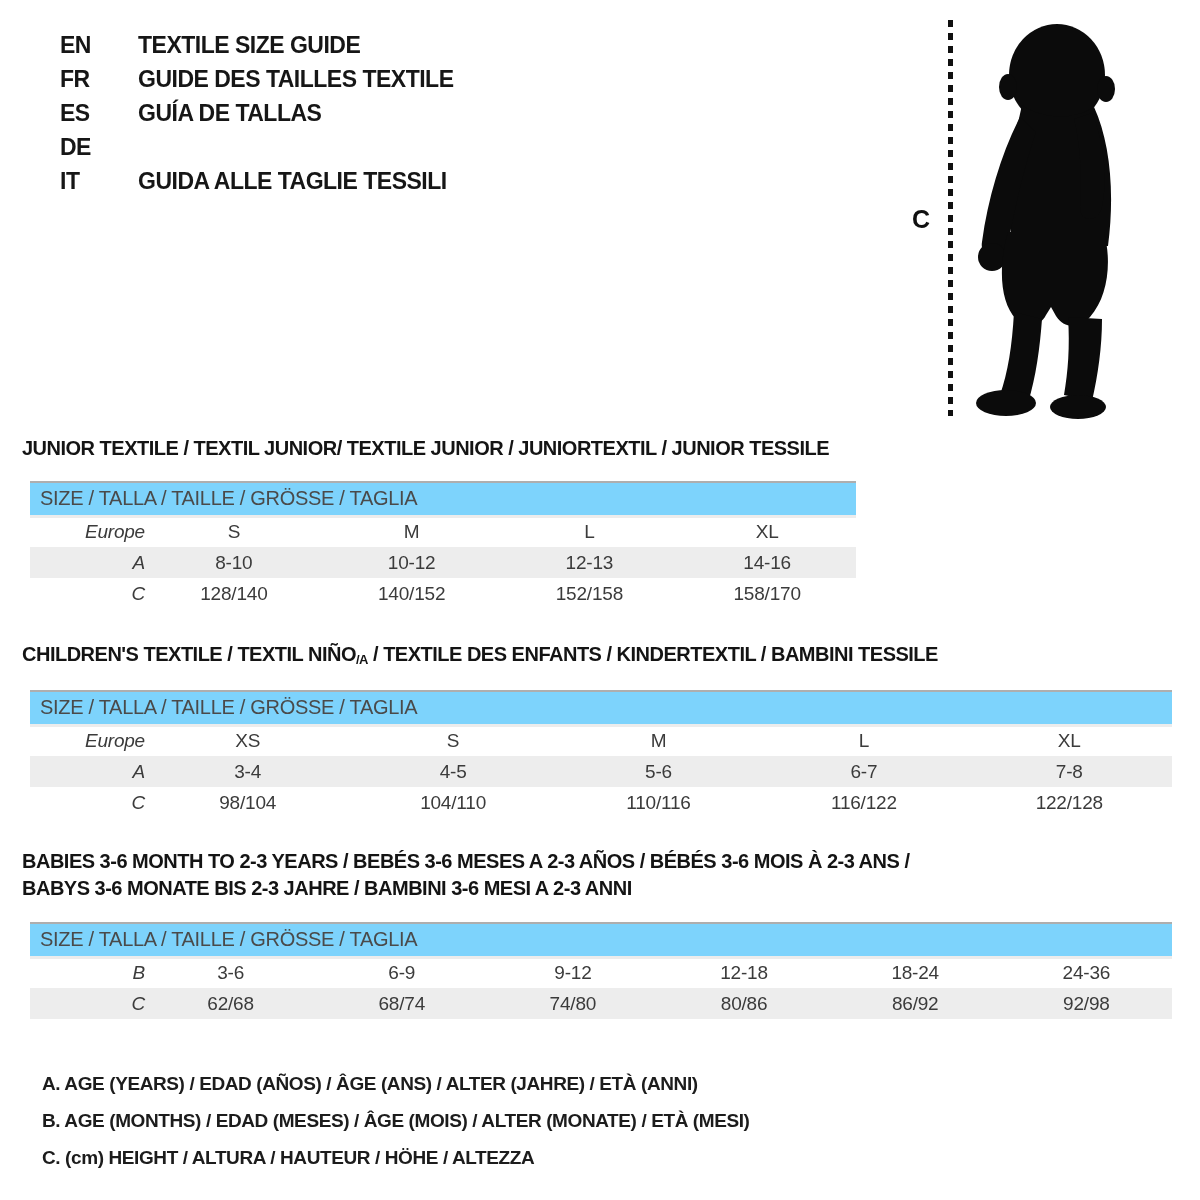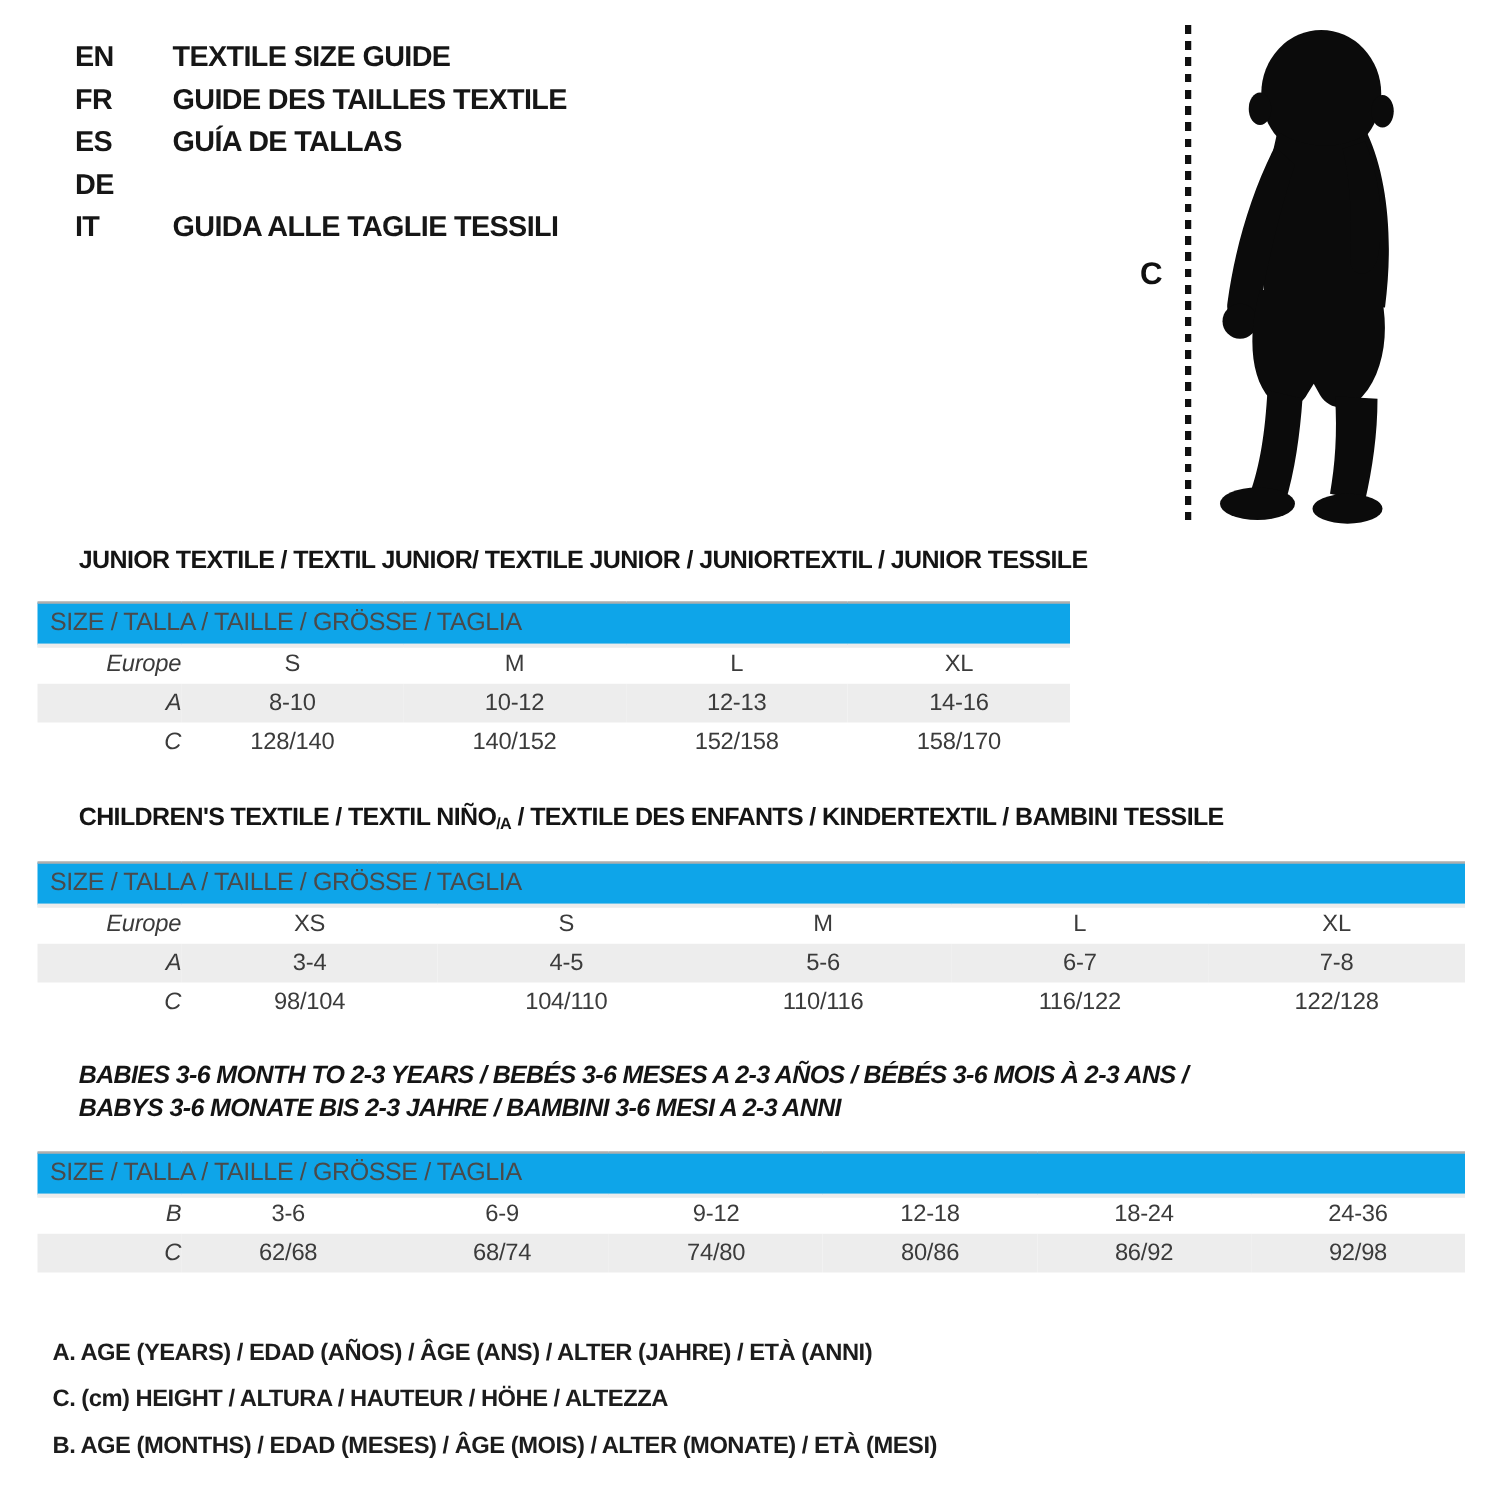--- a/index.html
+++ b/index.html
@@ -34,35 +34,35 @@
     background: repeating-linear-gradient(to bottom, #101010 0 7px, transparent 7px 13px);
   }
   .measure-c {
     position: absolute; left: 912px; top: 205px;
     font-weight: bold; font-size: 25px; color: #101010;
   }
   .silhouette { position: absolute; left: 962px; top: 16px; width: 178px; height: 404px; }
 
   
   .section-title {
-    margin: 0 0 22px 63px;
+    margin: 0 0 22px 22px;
     font-size: 20px; font-weight: bold; letter-spacing: -0.5px;
     color: #141414; line-height: 22px;
   }
   .section-title .sub { font-size: 13px; position: relative; top: 3px; }
-  .section-title.two-line { line-height: 27px; margin-bottom: 20px; font-style: italic; }
+  .section-title.two-line { line-height: 27px; margin-bottom: 20px; }
 
   
   table.size-table { border-collapse: collapse; margin-left: 30px; table-layout: fixed; }
   table.size-table.w-junior { width: 826px; }
   table.size-table.w-wide   { width: 1142px; }
   col.c-label { width: 115px; }
 
   th.size-bar {
-    background: #0ea5e9;
+    background: #7dd3fc;
     border-top: 2px solid #aeaeae;
     border-bottom: 3px solid #ececec;
     height: 34px;
     text-align: left; padding: 0 0 0 10px;
     font-size: 20px; font-weight: 400; letter-spacing: -0.3px;
     color: #4a4a4a;
   }
   td.cell {
     height: 31px; font-size: 19px; letter-spacing: -0.2px;
     color: #3b3b3b; text-align: center; vertical-align: middle;
@@ -257,17 +257,17 @@
         <td class="cell">74/80</td>
         <td class="cell">80/86</td>
         <td class="cell">86/92</td>
         <td class="cell">92/98</td>
       </tr>
     </tbody>
   </table>
 
   <div class="legend">
     <div class="legend-line">A. AGE (YEARS) / EDAD (AÑOS) / ÂGE (ANS) / ALTER (JAHRE) / ETÀ (ANNI)</div>
+    <div class="legend-line">B. AGE (MONTHS) / EDAD (MESES) / ÂGE (MOIS) / ALTER (MONATE) / ETÀ (MESI)</div>
     <div class="legend-line">C. (cm) HEIGHT / ALTURA / HAUTEUR / HÖHE / ALTEZZA</div>
-    <div class="legend-line">B. AGE (MONTHS) / EDAD (MESES) / ÂGE (MOIS) / ALTER (MONATE) / ETÀ (MESI)</div>
   </div>
 
 </div>
 
 </body></html>

